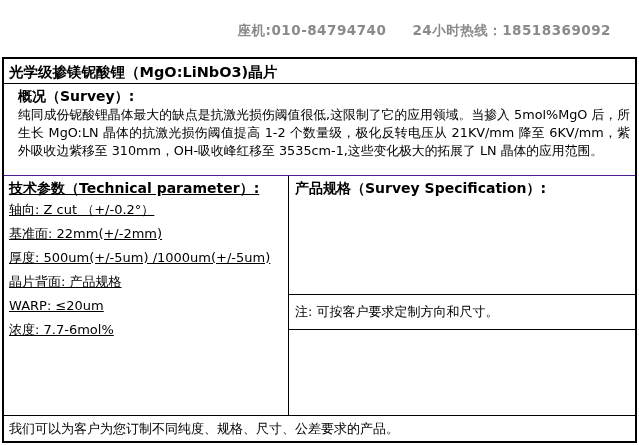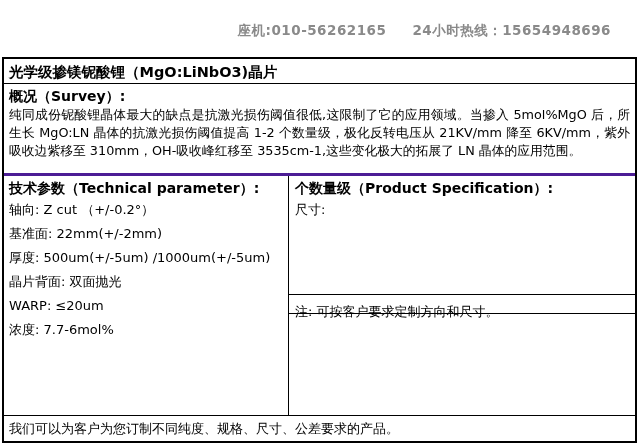--- a/index.html
+++ b/index.html
@@ -48,22 +48,22 @@
   .title-row {
     height: 25px;
     border-bottom: 1px solid #000000;
     padding: 3px 0 0 5px;
     font-size: 14.5px;
     font-weight: bold;
     line-height: 20px;
   }
   .survey-row {
     height: 93px;
-    border-bottom: 3px solid #4c1d95;
-    padding: 2px 5px 0 5px;
+    border-bottom: 1px solid #4c1d95;
+    padding: 2px 5px 0 14px;
     overflow: hidden;
   }
   .survey-label {
     font-size: 14px;
     font-weight: bold;
     line-height: 20px;
   }
   .survey-text {
     margin: 0;
     font-size: 12.8px;
@@ -74,20 +74,21 @@
     height: 241px;
     display: flex;
     flex-direction: row;
   }
   .tech-cell {
     width: 285px;
     box-sizing: border-box;
     border-right: 1px solid #000000;
     padding: 2px 8px 0 5px;
     overflow: hidden;
+    text-decoration: underline;
   }
   .tech-label {
     font-size: 14px;
     font-weight: bold;
     line-height: 20px;
   }
   .tech-item {
     font-size: 13px;
     line-height: 24px;
     white-space: nowrap;
@@ -105,21 +106,21 @@
   .spec-label {
     font-size: 14px;
     font-weight: bold;
     line-height: 20px;
   }
   .spec-size {
     font-size: 13px;
     line-height: 24px;
   }
   .spec-note {
-    height: 20px;
+    height: 36px;
     box-sizing: border-box;
     border-top: 1px solid #000000;
     border-bottom: 1px solid #000000;
     padding: 8px 5px 0 6px;
     font-size: 13px;
   }
   .spec-pack {
     flex: 1;
     padding: 5px 4px 0 6px;
     font-size: 13px;
@@ -135,48 +136,47 @@
     font-size: 13px;
     line-height: 18px;
   }
 </style>
 </head>
 <body>
 
 <div class="page">
 
   <div class="top-header">
-    <span>座机:010-56262165</span><span class="sep"></span><span>24小时热线：15654948696</span>
+    <span>座机:010-84794740</span><span class="sep"></span><span>24小时热线：18518369092</span>
   </div>
 
   <div class="doc-table">
 
     <div class="row title-row">光学级掺镁铌酸锂（MgO:LiNbO3)晶片</div>
 
     <div class="row survey-row">
       <div class="survey-label">概况（Survey）:</div>
       <p class="survey-text">纯同成份铌酸锂晶体最大的缺点是抗激光损伤阈值很低,这限制了它的应用领域。当掺入 5mol%MgO 后，所生长 MgO:LN 晶体的抗激光损伤阈值提高 1-2 个数量级，极化反转电压从 21KV/mm 降至 6KV/mm，紫外吸收边紫移至 310mm，OH-吸收峰红移至 3535cm-1,这些变化极大的拓展了 LN 晶体的应用范围。</p>
     </div>
 
     <div class="row main-row">
 
       <div class="tech-cell">
         <div class="tech-label">技术参数（Technical parameter）:</div>
         <div class="tech-item">轴向: Z cut （+/-0.2°）</div>
         <div class="tech-item">基准面: 22mm(+/-2mm)</div>
         <div class="tech-item">厚度: 500um(+/-5um) /1000um(+/-5um)</div>
-        <div class="tech-item">晶片背面: 双面抛光</div>
+        <div class="tech-item">晶片背面: 产品规格</div>
         <div class="tech-item">WARP: ≤20um</div>
         <div class="tech-item">浓度: 7.7-6mol%</div>
       </div>
 
       <div class="spec-cell">
         <div class="spec-top">
-          <div class="spec-label">个数量级（Product Specification）:</div>
-          <div class="spec-size">尺寸:</div>
+          <div class="spec-label">产品规格（Survey Specification）:</div>
         </div>
         <div class="spec-note">注: 可按客户要求定制方向和尺寸。</div>
       </div>
 
     </div>
 
     <div class="row footer-row">我们可以为客户为您订制不同纯度、规格、尺寸、公差要求的产品。</div>
 
   </div>
 

